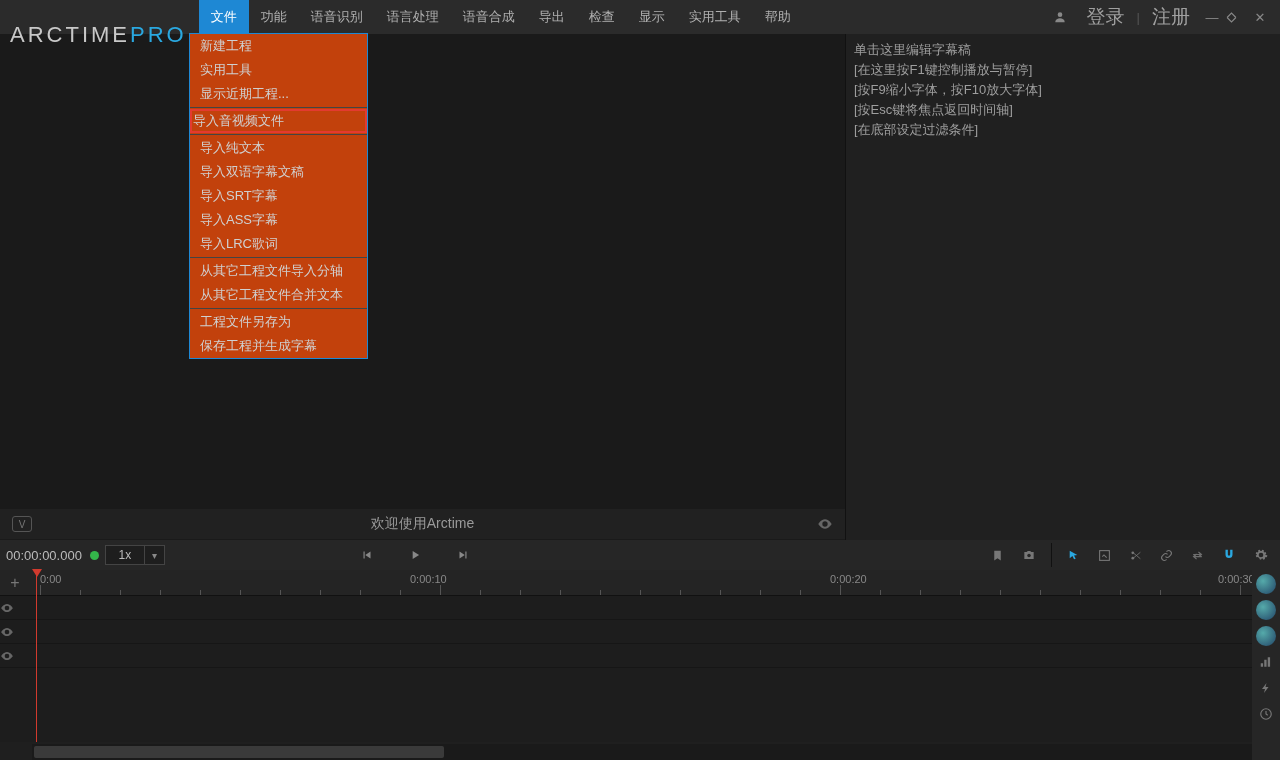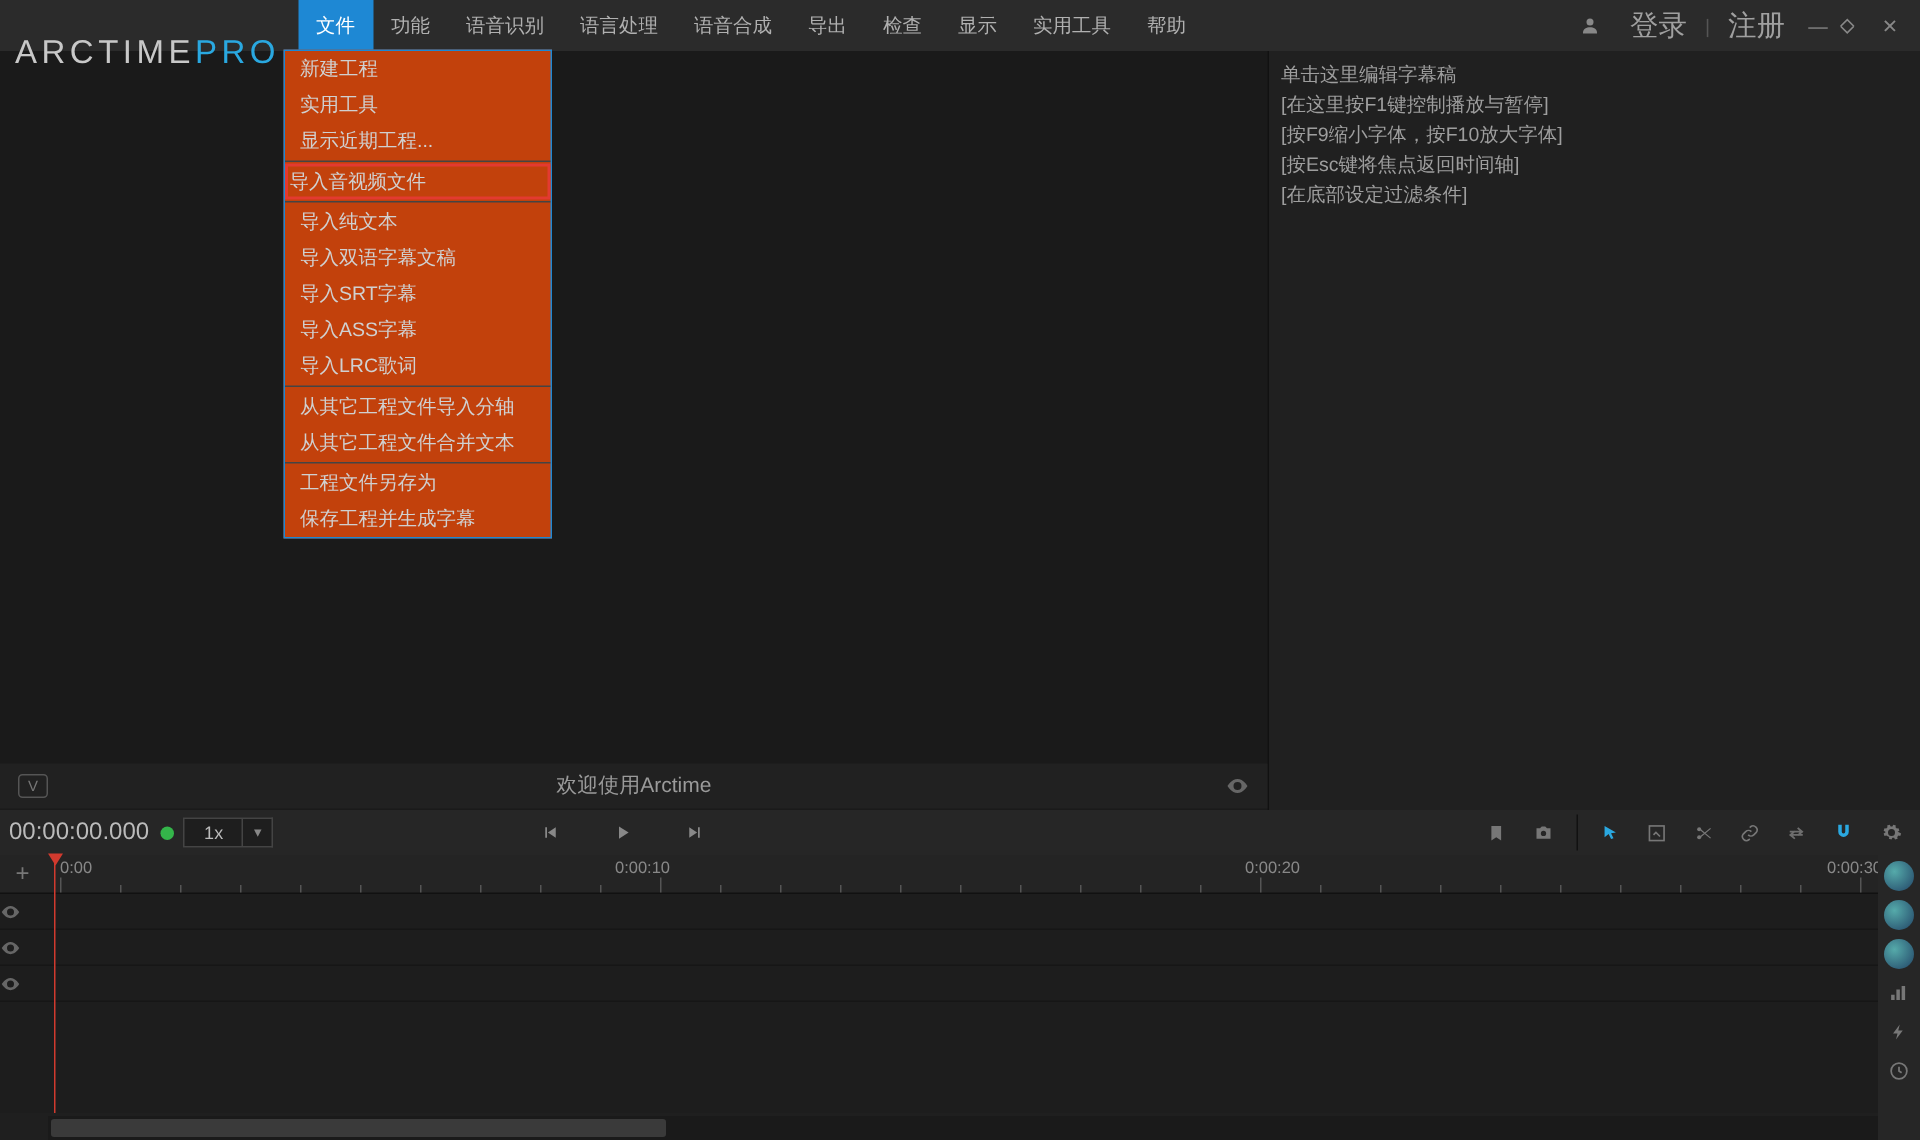--- a/index.html
+++ b/index.html
@@ -154,21 +154,21 @@
 
   
   .transport {
     position: absolute;
     top: 540px; left: 0; right: 0;
     height: 30px;
     background: #262626;
     display: flex; align-items: center;
     padding: 0 6px;
   }
-  .timecode { color: #bbb; font-size: 16px; margin-right: 8px; }
+  .timecode { color: #bbb; font-size: 13px; margin-right: 8px; }
   .rec-dot { width: 9px; height: 9px; border-radius: 50%; background: #34b54a; margin-right: 6px; }
   .speed {
     height: 20px; width: 40px;
     background: #1e1e1e;
     border: 1px solid #444;
     color: #bbb; font-size: 12px;
     display: flex; align-items: center; justify-content: center;
   }
   .speed-dd {
     width: 20px; height: 20px;

